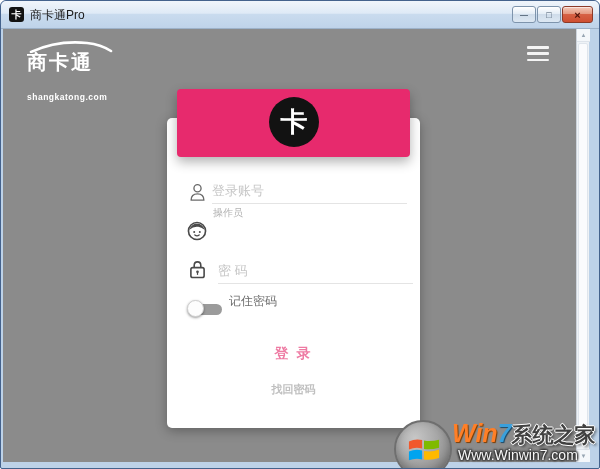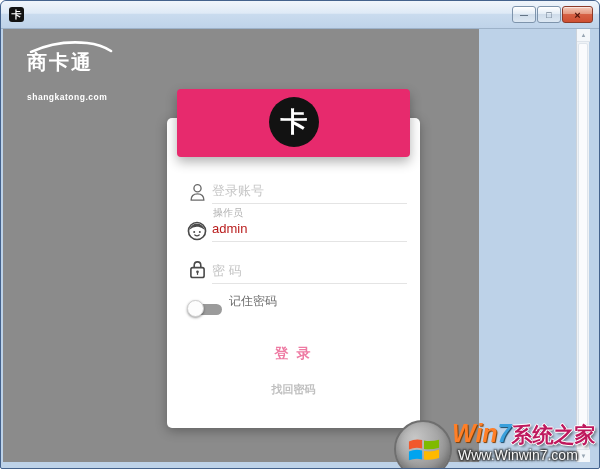--- a/index.html
+++ b/index.html
@@ -37,21 +37,21 @@
   .win-btn.minb { width:24px; align-items:flex-end; padding-bottom:3px; font-weight:bold; font-size:8px; }
   .win-btn.maxb { width:24px; font-size:9px; }
   .win-btn.closeb {
     width:31px; border-color:#8c3a28; color:#4f130a; font-weight:bold; font-size:11px;
     background:linear-gradient(#f3c9b9, #e69a82 45%, #d66145 50%, #cf4f32);
     box-shadow:inset 0 1px 0 rgba(255,255,255,.55);
   }
 
   
   .content {
-    position:absolute; left:2px; top:28px; width:476px; height:433px;
+    position:absolute; left:2px; top:28px; width:573px; height:433px;
     background:#8b8b8b; overflow:hidden;
   }
 
   
   .brand { position:absolute; left:24px; top:10px; color:#fff; }
   .brand .arc { display:block; margin-left:2px; margin-bottom:-4px; }
   .brand .logo-text { font-size:20px; font-weight:bold; letter-spacing:2px; }
   .brand .logo-domain { font-size:8.5px; font-weight:bold; letter-spacing:.5px; margin-top:16px; }
 
   
@@ -72,21 +72,21 @@
   .logo-circle {
     position:absolute; left:92px; top:8px; width:50px; height:50px;
     background:#121212; border-radius:50%;
     color:#fff; font-size:27px; font-weight:bold; text-align:center; line-height:50px;
   }
 
   .field-icon { position:absolute; }
   .fld {
     position:absolute; left:45px; width:195px; height:26px;
     border:none; border-bottom:1px solid #e4e4e4; outline:none;
-    font-family:inherit; font-size:13px; color:#b91c1c; background:transparent;
+    font-family:inherit; font-size:13px; color:#0f172a; background:transparent;
   }
   .fld::placeholder { color:#c6c6c6; opacity:1; }
   .small-label { position:absolute; left:46px; top:88px; font-size:10px; color:#b3b3b3;text-align:right; }
 
   .toggle { position:absolute; left:20px; top:182px; width:38px; height:19px; cursor:pointer; }
   .toggle .track { position:absolute; left:5px; top:4px; width:30px; height:11px; border-radius:6px; background:#9b9b9b; }
   .toggle .thumb {
     position:absolute; left:0; top:0; width:17px; height:17px; border-radius:50%;
     background:#fdfdfd; border:1px solid #cfcfcf; box-shadow:0 1px 2.5px rgba(0,0,0,.4);
   }
@@ -124,35 +124,36 @@
     position:absolute; left:0; top:2px; width:58px; height:58px; border-radius:50%;
     background:radial-gradient(circle at 35% 30%, #c7c7c7, #8f8f8f 75%);
     border:2px solid #6f6f6f; box-shadow:inset 0 -4px 8px rgba(0,0,0,.25);
   }
   .wm-flag { position:absolute; left:12px; top:13px; }
   .wm-text { position:absolute; left:58px; top:1px; white-space:nowrap; }
   .wm-line1 { font-weight:bold; font-style:italic; }
   .wm-win { font-size:25px; color:#ff7f27; text-shadow:1px 1px 1px #7c3c00;text-align:right; }
   .wm-seven { font-size:25px; color:#3aa0dc; text-shadow:1px 1px 1px #1b4a68; }
   .wm-site {
-    font-size:21px; font-style:normal; color:#be185d;
+    font-size:21px; font-style:normal; color:#404040;
     text-shadow:-1px 0 #fff, 1px 0 #fff, 0 -1px #fff, 0 1px #fff, 2px 2px 3px rgba(0,0,0,.55);
   }
   .wm-line2 {
     margin-top:-2px; margin-left:6px; font-size:14px; font-weight:normal; color:#f7f7f7;
     text-shadow:1px 1px 2px #2b2b2b, -1px -1px 2px #2b2b2b, 1px -1px 2px #2b2b2b, -1px 1px 2px #2b2b2b;
   }
 </style>
 </head>
 <body>
 
 <div class="window">
 
   <div class="titlebar">
     <div class="app-icon">卡</div>
+    <div class="win-title">商卡通Pro</div>
     <div class="win-controls">
       <div class="win-btn minb">—</div>
       <div class="win-btn maxb">□</div>
       <div class="win-btn closeb">×</div>
     </div>
   </div>
 
   <div class="content">
 
     <div class="brand">
@@ -178,29 +179,28 @@
       <input class="fld" style="top: 60px;" placeholder="登录账号">
 
       <div class="small-label">操作员</div>
       <svg class="field-icon" style="left:20px; top:103px;" width="20" height="20" viewBox="0 0 22 22">
         <circle cx="11" cy="11" r="9.4" fill="none" stroke="#4a4a4a" stroke-width="1.8"></circle>
         <path d="M2.6,9.6 Q5,3 11,3.1 Q17,3 19.4,9.6 Q15.5,7.2 12.5,6.4 Q7.5,5.4 2.6,9.6 Z" fill="#4a4a4a"></path>
         <circle cx="7.9" cy="12" r="1.1" fill="#4a4a4a"></circle>
         <circle cx="14.1" cy="12" r="1.1" fill="#4a4a4a"></circle>
         <path d="M8.6,15.4 Q11,17.2 13.4,15.4" fill="none" stroke="#4a4a4a" stroke-width="1.4" stroke-linecap="round"></path>
       </svg>
-      <input class="fld" style="top: 98px;" value="admin">
 
       <svg class="field-icon" style="left:22px; top:141px;" width="17" height="21" viewBox="0 0 18 21">
         <rect x="2" y="8.5" width="14" height="10.5" rx="2" fill="none" stroke="#4a4a4a" stroke-width="1.7"></rect>
         <path d="M5.5,8.5 V6.3 Q5.5,2.4 9,2.4 Q12.5,2.4 12.5,6.3 V8.5" fill="none" stroke="#4a4a4a" stroke-width="1.7"></path>
         <circle cx="9" cy="13" r="1.4" fill="#4a4a4a"></circle>
         <path d="M9,13.5 V16.2" stroke="#4a4a4a" stroke-width="1.3"></path>
       </svg>
-      <input class="fld" style="top: 139px; height: 27px;" placeholder="密 码">
+      <input class="fld" style="top: 139px; height: 27px; margin-left: 6px;" placeholder="密 码">
 
       <div class="toggle">
         <div class="track"></div>
         <div class="thumb"></div>
       </div>
       <div class="remember">记住密码</div>
 
       <button class="login-btn">登 录</button>
 
       <div class="forgot">找回密码</div>

